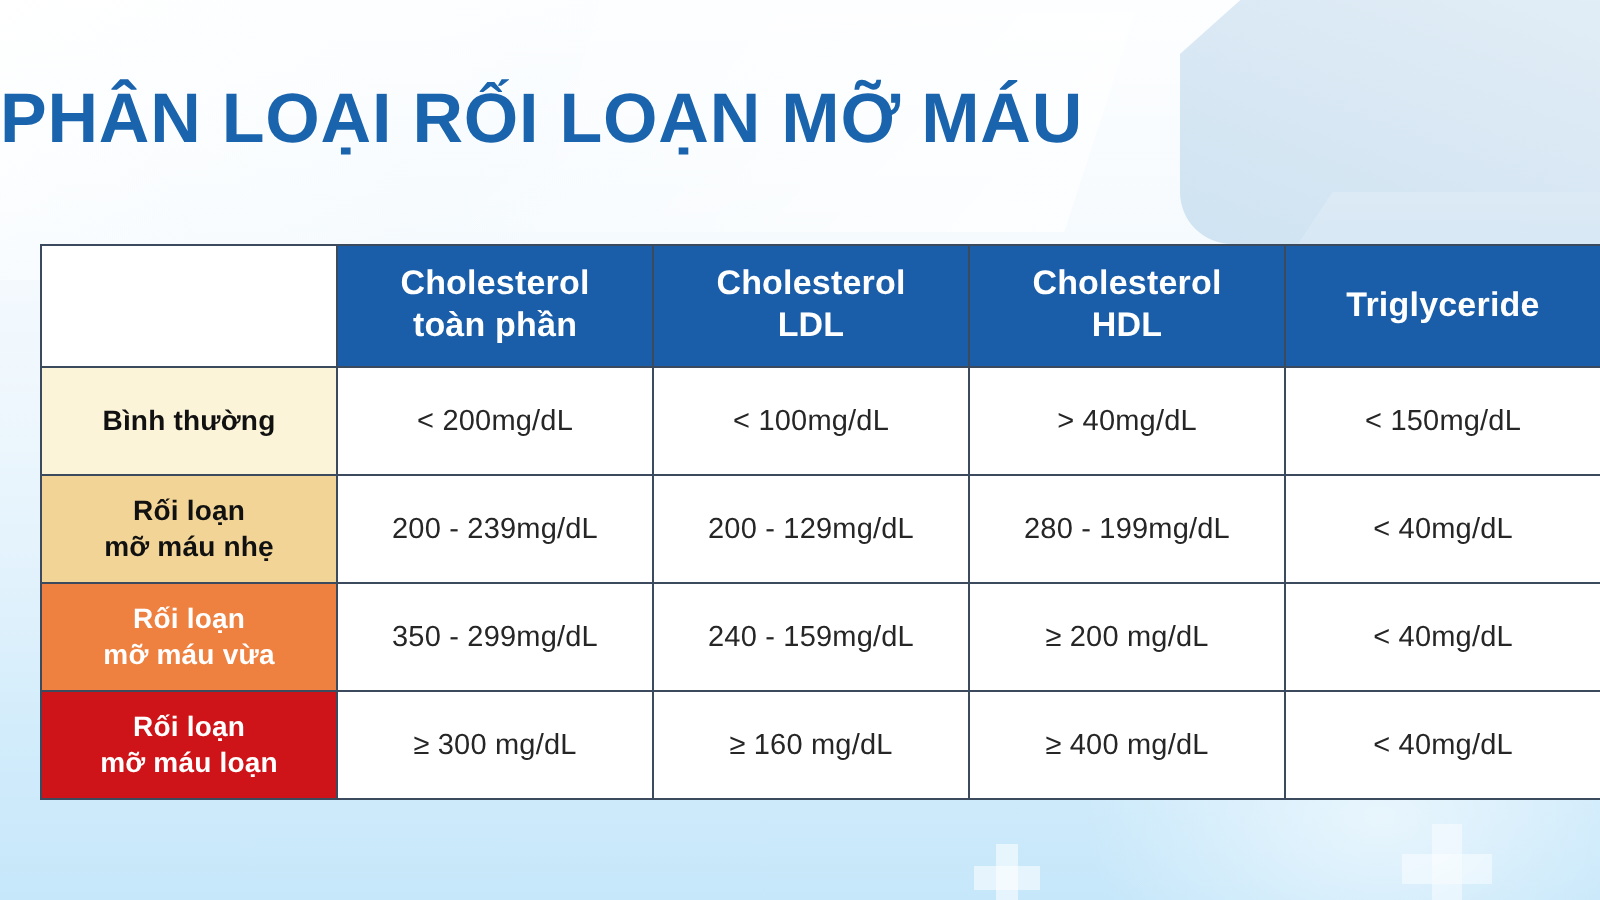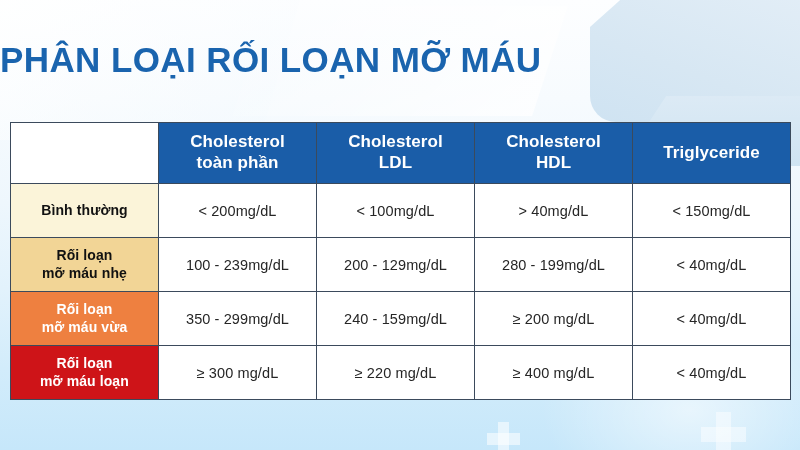--- a/index.html
+++ b/index.html
@@ -116,21 +116,21 @@
     font-weight: bold;
     letter-spacing: 0.4px;
     color: #1a64ae;
     line-height: 1.1;
     white-space: nowrap;
   }
 
   
   .table-wrap {
     position: absolute;
-    left: 10px;
+    left: 20px;
     top: 122px;
     width: 672px;
   }
   table.classification {
     border-collapse: collapse;
     table-layout: fixed;
     width: 780px;
     background: #ffffff;
   }
   table.classification td {
@@ -235,21 +235,21 @@
           <td>&lt; 100mg/dL</td>
           <td>&gt; 40mg/dL</td>
           <td>&lt; 150mg/dL</td>
         </tr>
 
         <tr class="body-row r-mild">
           <td class="rowlabel">
             <span class="cellline">Rối loạn</span>
             <span class="cellline">mỡ máu nhẹ</span>
           </td>
-          <td>100 - 239mg/dL</td>
+          <td>200 - 239mg/dL</td>
           <td>200 - 129mg/dL</td>
           <td>280 - 199mg/dL</td>
           <td>&lt; 40mg/dL</td>
         </tr>
 
         <tr class="body-row r-mod">
           <td class="rowlabel">
             <span class="cellline">Rối loạn</span>
             <span class="cellline">mỡ máu vừa</span>
           </td>
@@ -258,21 +258,21 @@
           <td>≥ 200 mg/dL</td>
           <td>&lt; 40mg/dL</td>
         </tr>
 
         <tr class="body-row r-severe">
           <td class="rowlabel">
             <span class="cellline">Rối loạn</span>
             <span class="cellline">mỡ máu loạn</span>
           </td>
           <td>≥ 300 mg/dL</td>
-          <td>≥ 220 mg/dL</td>
+          <td>≥ 160 mg/dL</td>
           <td>≥ 400 mg/dL</td>
           <td>&lt; 40mg/dL</td>
         </tr>
       </tbody>
     </table>
   </div>
 
 </div>
 
 </body></html>

